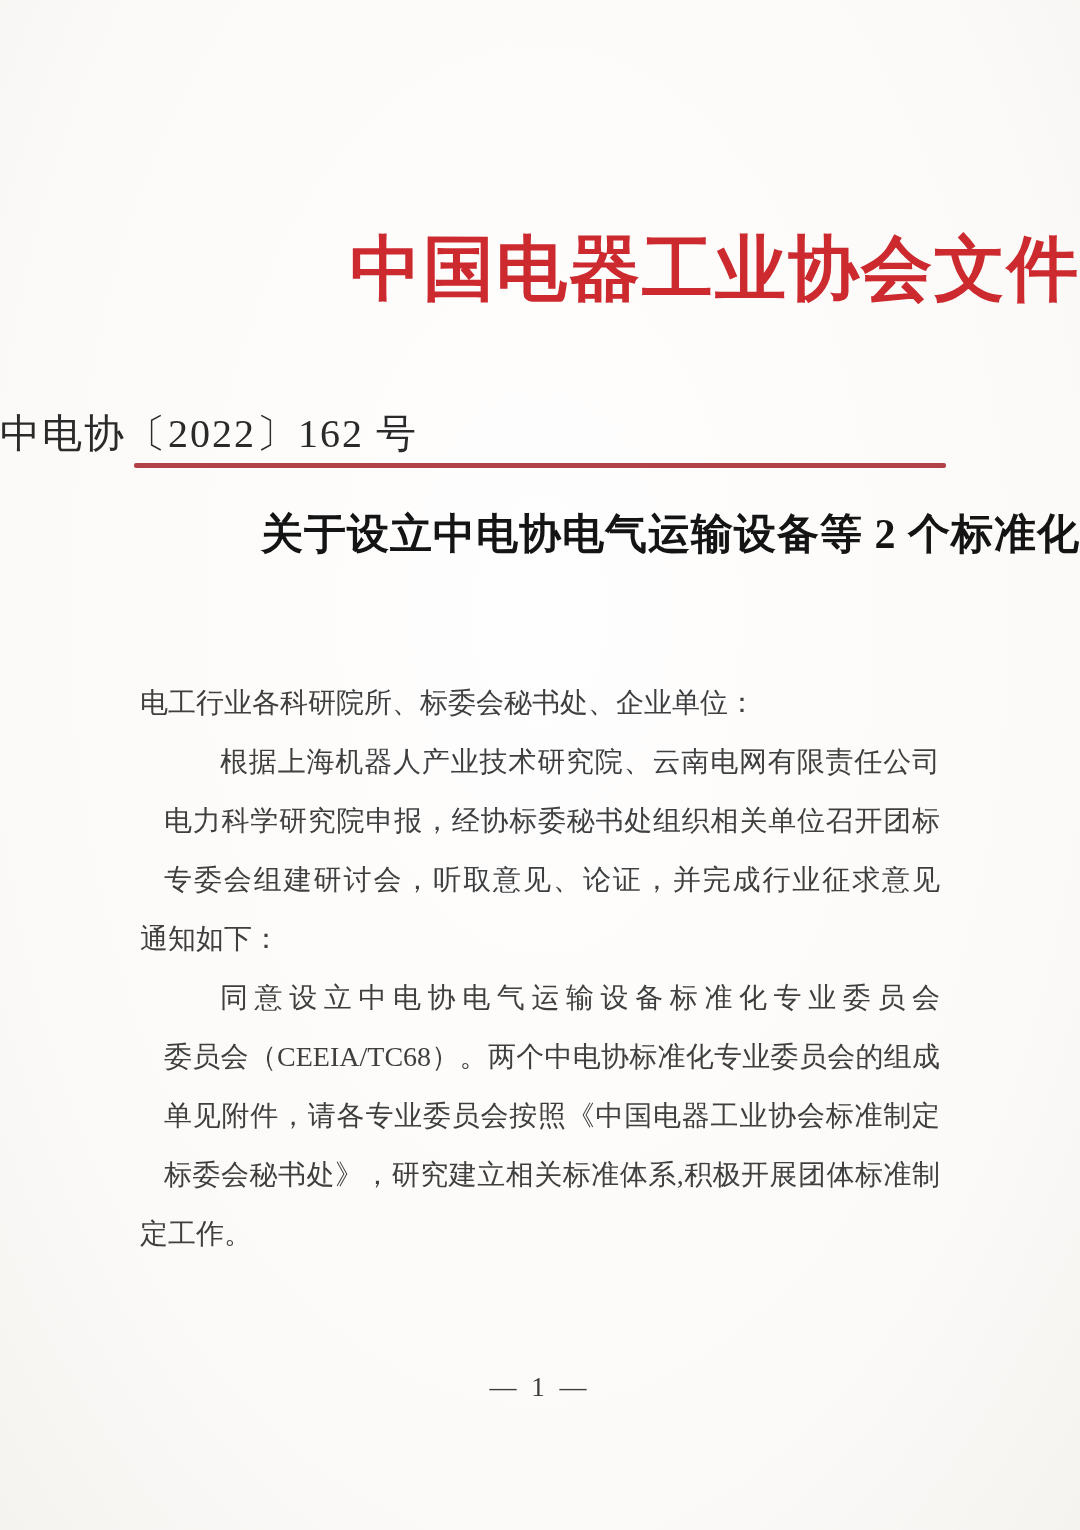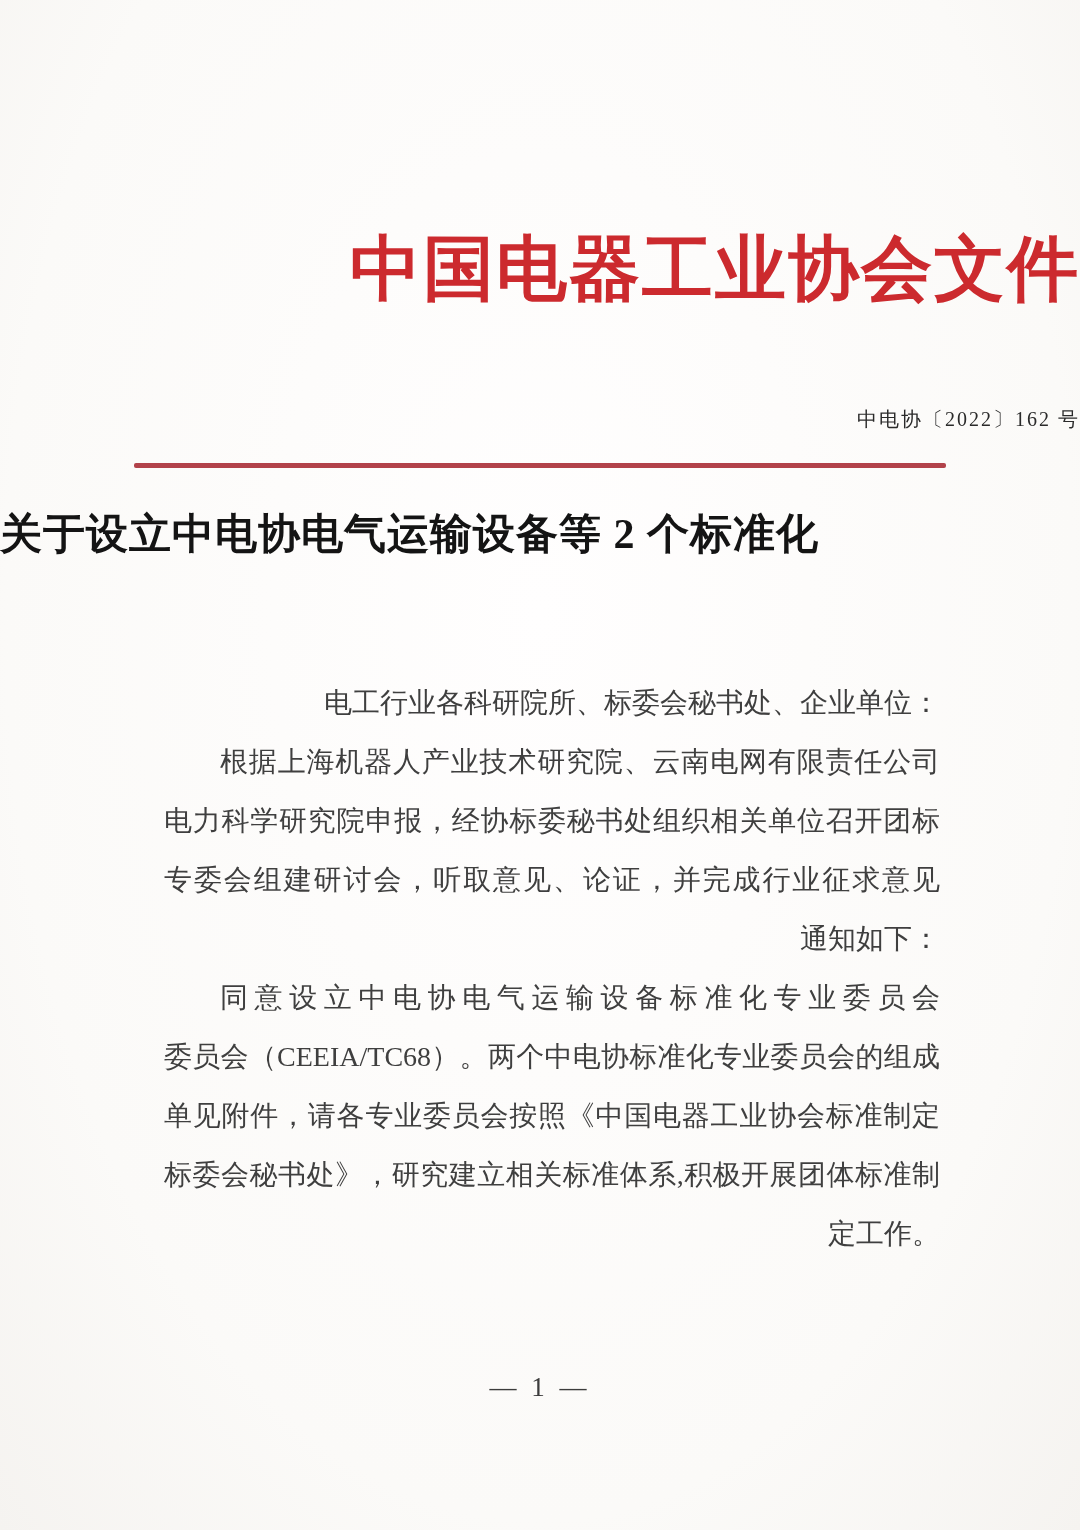--- a/index.html
+++ b/index.html
@@ -27,61 +27,60 @@
     font-weight: 700;
     letter-spacing: 2px;
     color: #cc2a2e;
     white-space: nowrap;
   }
   .doc-number {
     position: absolute;
     top: 406px;
     left: 0;
     width: 100%;
-    text-align: right;
-    font-size: 20px;
+    text-align: left;
+    font-size: 40px;
     color: #2a2a2a;
     letter-spacing: 2px;
     white-space: nowrap;
   }
   .red-rule {
     position: absolute;
     top: 463px;
     left: 134px;
     width: 812px;
     height: 5px;
     background: #b2424a;
     border-radius: 2px;
   }
   .notice-title {
     position: absolute;
     top: 503px;
     left: 0;
     width: 100%;
-    text-align: left;
+    text-align: right;
     font-size: 42px;
     font-weight: 700;
     line-height: 62px;
     color: #141414;
     letter-spacing: 1px;
     white-space: nowrap;
   }
   .body-text {
     position: absolute;
     top: 673px;
     left: 140px;
     width: 800px;
     font-size: 28px;
     line-height: 59px;
     color: #3f3f3f;
   }
   .body-text .line {
     height: 59px;
     white-space: nowrap;
-    text-align: right;
   }
   .body-text .line.fill {
     white-space: normal;
     text-align: justify;
     text-align-last: justify;
     text-justify: inter-character;
     overflow: hidden;
     margin-left: 24px;
   }
   .body-text .line.indent {

